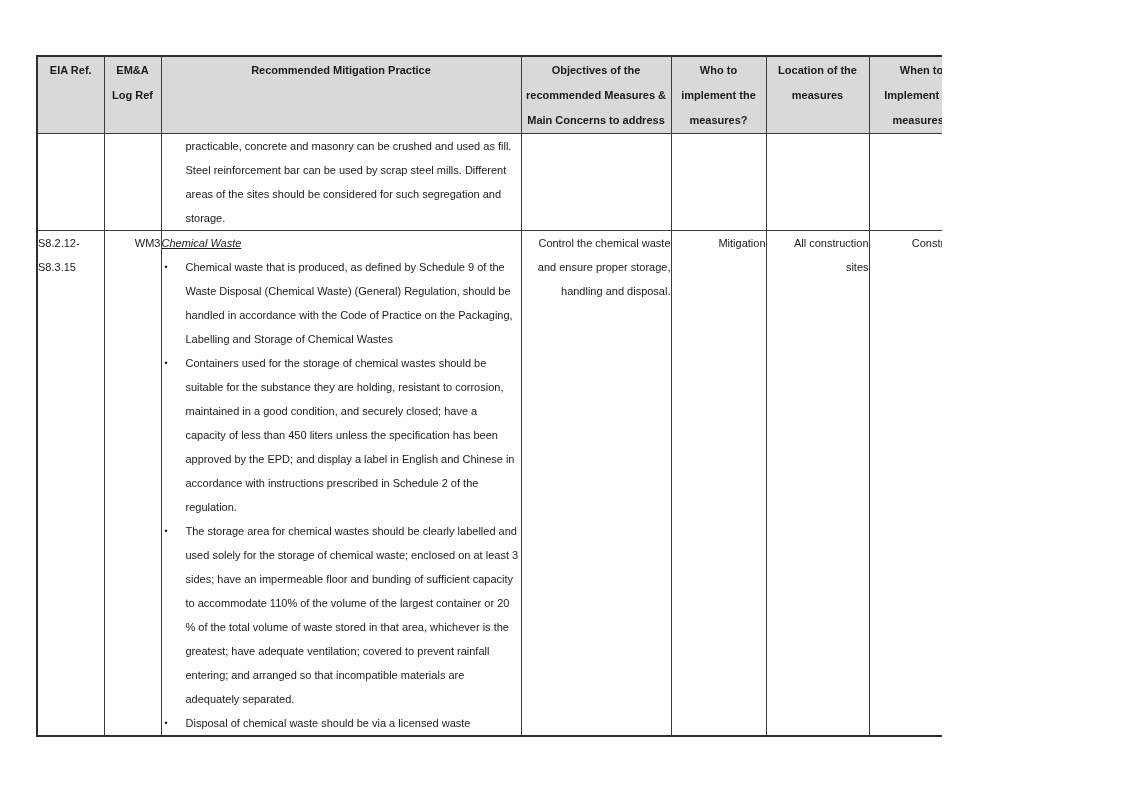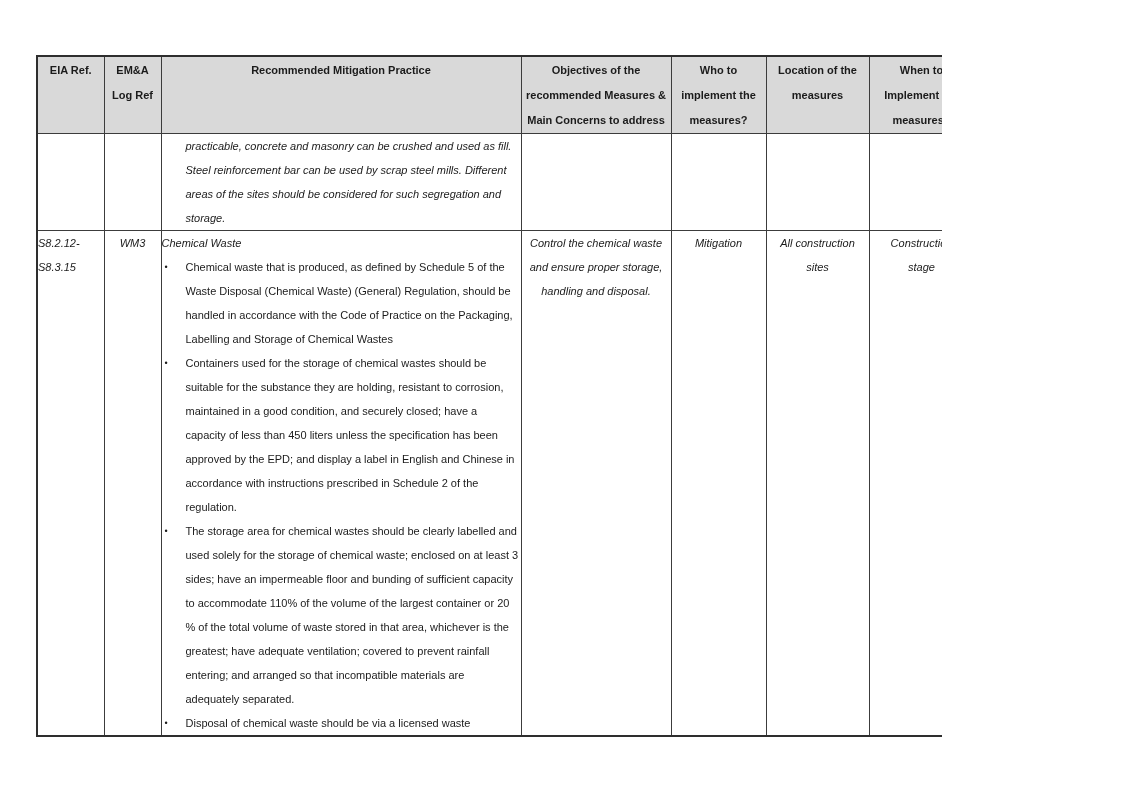--- a/index.html
+++ b/index.html
@@ -32,43 +32,44 @@
   .ema-table tr.row-continuation { height: 95px; }
   .ema-table tr.row-main { height: 504px; }
   .ema-table th {
     background: #d9d9d9;
     font-weight: bold;
     text-align: center;
     line-height: 25px;
     padding: 1px 3px 0 3px;
   }
   .pre { white-space: pre-line; }
-  .body-text { line-height: 24px; font-style: italic; }
+  .body-text { line-height: 24px; }
   .cell-eia { padding: 0 4px 0 8px; text-align: left; }
-  .cell-log { padding: 0 4px 0 9px; text-align: center; }
+  .cell-log { padding: 0 4px 0 9px; text-align: right; }
   .cell-measures { padding: 0 5px 0 8px; }
   .measures-continuation { padding-left: 24px; line-height: 24px; }
   .measures-heading {
     font-style: italic;
+    text-decoration: underline;
     line-height: 24px;
   }
   ul.measures-list { margin: 0; padding: 0; list-style: none; }
   ul.measures-list li {
     position: relative;
     padding-left: 24px;
     line-height: 24px;
   }
   ul.measures-list li .bullet-dot {
     position: absolute;
     left: 3px;
     top: 0;
     font-size: 9px;
     line-height: 24px;
   }
-  .cell-center { text-align: center; padding: 0 3px; }
+  .cell-center { text-align: right; padding: 0 3px; }
   .cell-status { position: relative; }
   .status-mark {
     position: absolute;
     left: 0;
     width: 100%;
     text-align: center;
     font-size: 11px;
     line-height: 24px;
   }
   .status-mark.m0 { top: 24px; }
@@ -125,21 +126,21 @@
         <td></td>
         <td></td>
       </tr>
       <tr class="row-main">
         <td class="cell-eia body-text"><span class="pre">S8.2.12-
 S8.3.15</span></td>
         <td class="cell-log body-text"><span>WM3</span></td>
         <td class="cell-measures">
           <div class="measures-heading">Chemical Waste</div>
           <ul class="measures-list">
-            <li><span class="bullet-dot">•</span><span>Chemical waste that is produced, as defined by Schedule 5 of the Waste Disposal (Chemical Waste) (General) Regulation, should be handled in accordance with the Code of Practice on the Packaging, Labelling and Storage of Chemical Wastes</span></li>
+            <li><span class="bullet-dot">•</span><span>Chemical waste that is produced, as defined by Schedule 9 of the Waste Disposal (Chemical Waste) (General) Regulation, should be handled in accordance with the Code of Practice on the Packaging, Labelling and Storage of Chemical Wastes</span></li>
             <li><span class="bullet-dot">•</span><span>Containers used for the storage of chemical wastes should be suitable for the substance they are holding, resistant to corrosion, maintained in a good condition, and securely closed; have a capacity of less than 450 liters unless the specification has been approved by the EPD; and display a label in English and Chinese in accordance with instructions prescribed in Schedule 2 of the regulation.</span></li>
             <li><span class="bullet-dot">•</span><span>The storage area for chemical wastes should be clearly labelled and used solely for the storage of chemical waste; enclosed on at least 3 sides; have an impermeable floor and bunding of sufficient capacity to accommodate 110% of the volume of the largest container or 20 % of the total volume of waste stored in that area, whichever is the greatest; have adequate ventilation; covered to prevent rainfall entering; and arranged so that incompatible materials are adequately separated.</span></li>
             <li><span class="bullet-dot">•</span><span>Disposal of chemical waste should be via a licensed waste</span></li>
           </ul>
         </td>
         <td class="cell-center body-text"><span class="pre">Control the chemical waste
 and ensure proper storage,
 handling and disposal.</span></td>
         <td class="cell-center body-text"><span>Mitigation</span></td>
         <td class="cell-center body-text"><span class="pre">All construction

